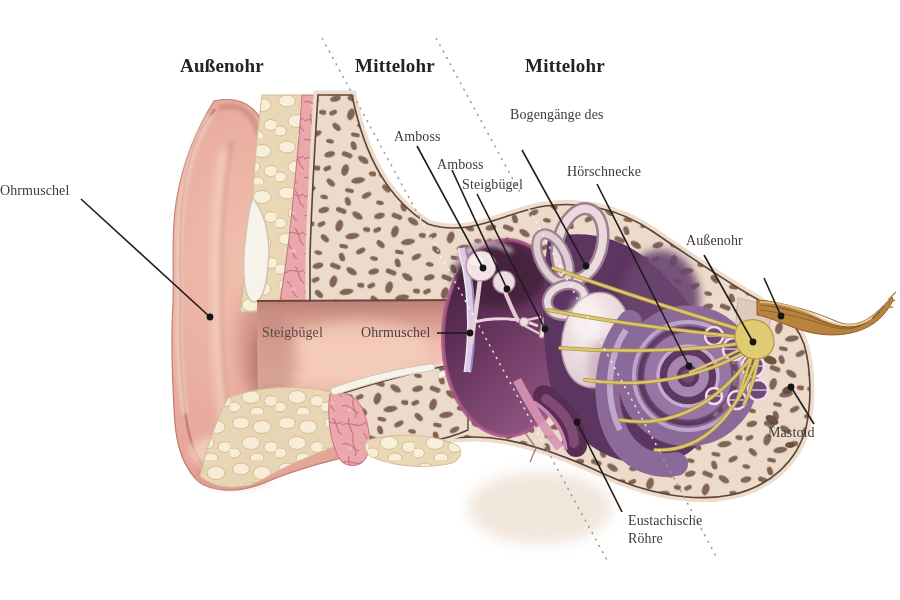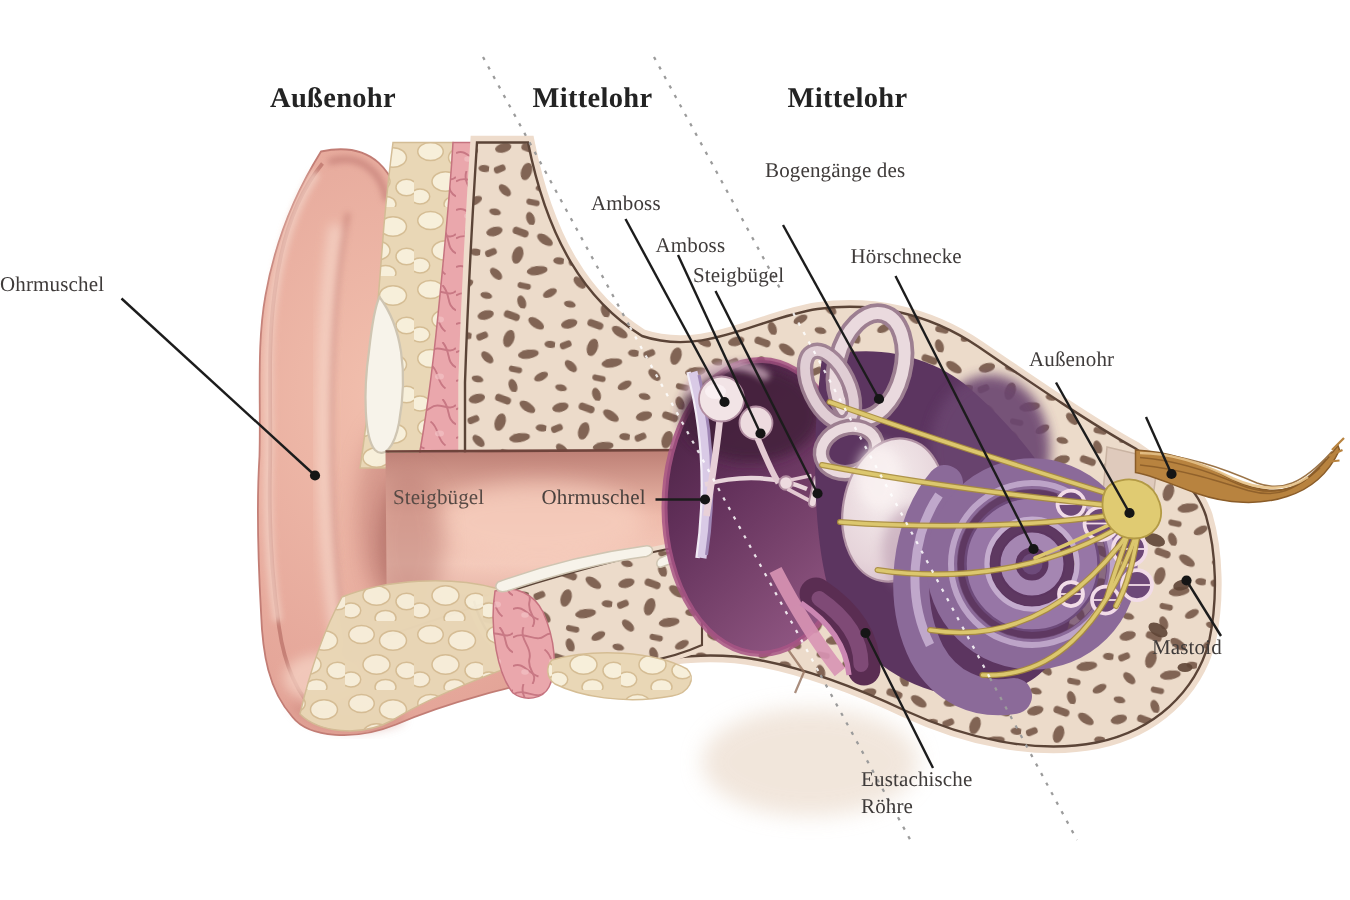--- a/index.html
+++ b/index.html
@@ -380,17 +380,17 @@
     </div>
   <div class="lbl" style="left:768px;top:424px">
       <span>Mastoid</span>
     </div>
   <div class="lbl" style="left:262px;top:324px;color:#574a45">
       <span>Steigbügel</span>
     </div>
   <div class="lbl" style="left:361px;top:324px;color:#4a413e">
       <span>Ohrmuschel</span>
     </div>
-  <div class="lbl" style="left:574px;top:512px">
+  <div class="lbl" style="left:628px;top:512px">
     <span>Eustachische</span>
     <span>Röhre</span>
   </div>
 </div>
 
 </body></html>

